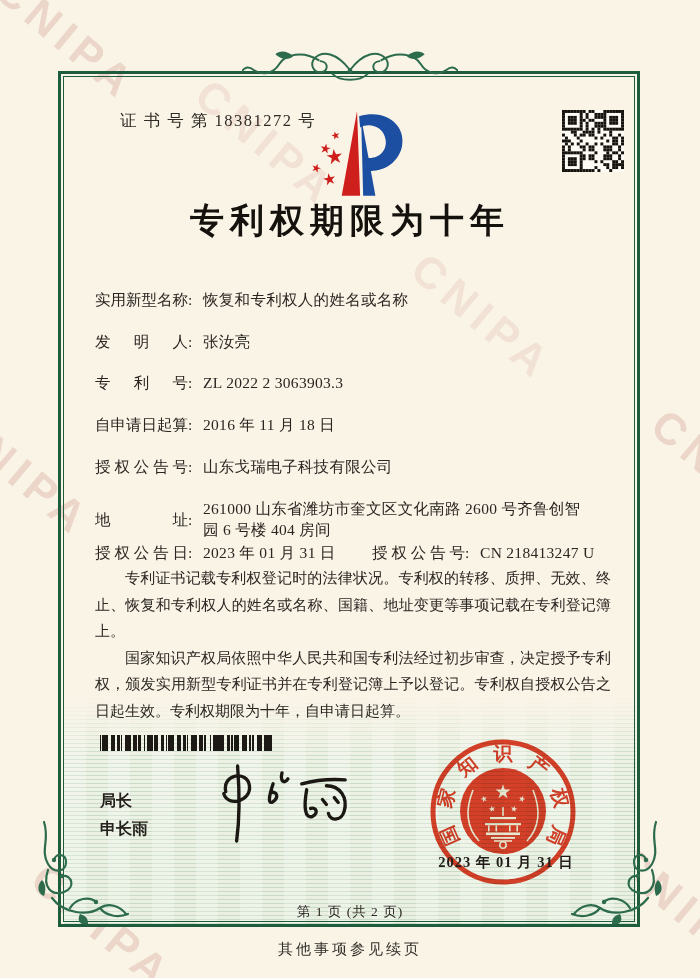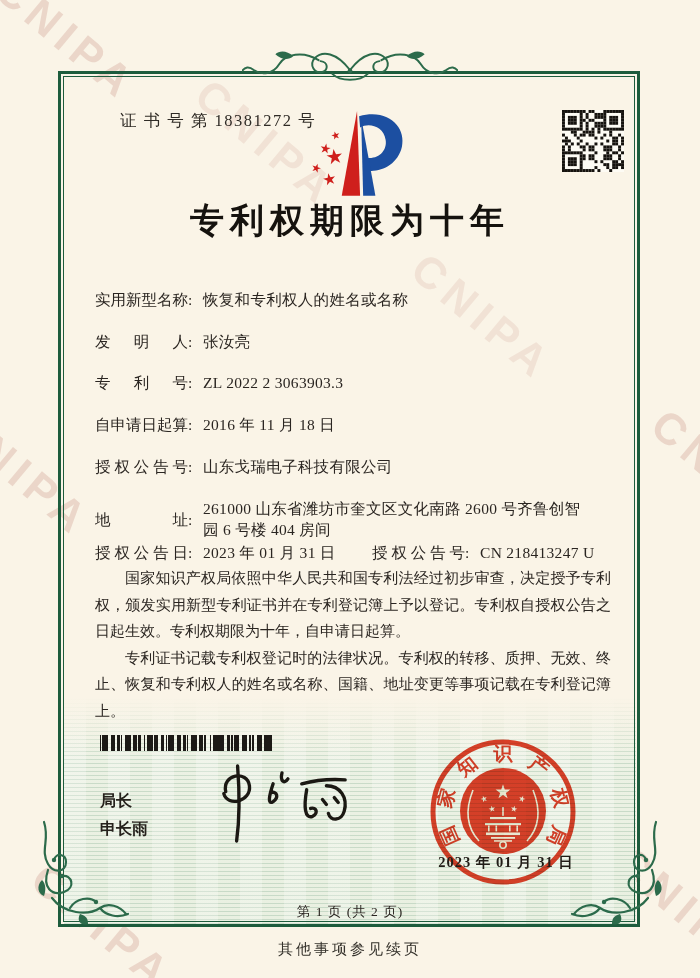--- a/index.html
+++ b/index.html
@@ -415,22 +415,22 @@
     <span class="fcolon">:</span>
     <span class="fvalue">2023 年 01 月 31 日</span>
     <span class="fpair2">
       <span class="flabel">授权公告号</span>
       <span class="fcolon">:</span>
       <span class="fvalue">CN 218413247 U</span>
     </span>
   </div>
 
   <div class="paras">
+    <p>专利证书记载专利权登记时的法律状况。专利权的转移、质押、无效、终止、恢复和专利权人的姓名或名称、国籍、地址变更等事项记载在专利登记簿上。</p>
     <p>国家知识产权局依照中华人民共和国专利法经过初步审查，决定授予专利权，颁发实用新型专利证书并在专利登记簿上予以登记。专利权自授权公告之日起生效。专利权期限为十年，自申请日起算。</p>
-    <p>专利证书记载专利权登记时的法律状况。专利权的转移、质押、无效、终止、恢复和专利权人的姓名或名称、国籍、地址变更等事项记载在专利登记簿上。</p>
   </div>
 
   <div id="barcode">
       <span style="width: 1.485px; margin-right: 0.88px;"></span>
       <span style="width: 5.535px; margin-right: 3.08px;"></span>
       <span style="width: 4.185px; margin-right: 1.98px;"></span>
       <span style="width: 2.835px; margin-right: 0.88px;"></span>
       <span style="width: 1.485px; margin-right: 3.08px;"></span>
       <span style="width: 5.535px; margin-right: 1.98px;"></span>
       <span style="width: 4.185px; margin-right: 0.88px;"></span>

